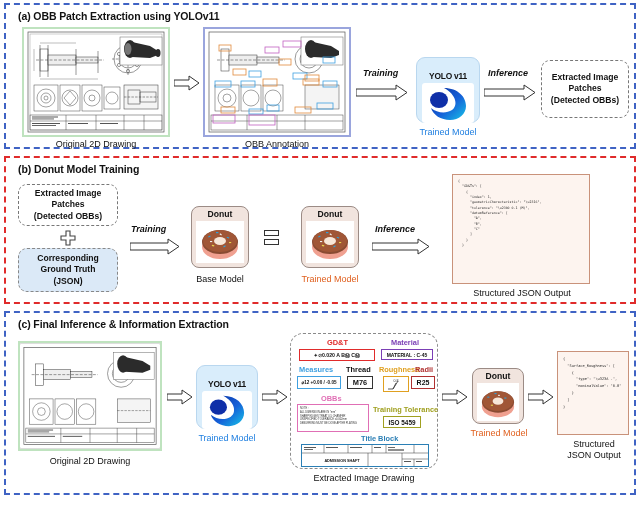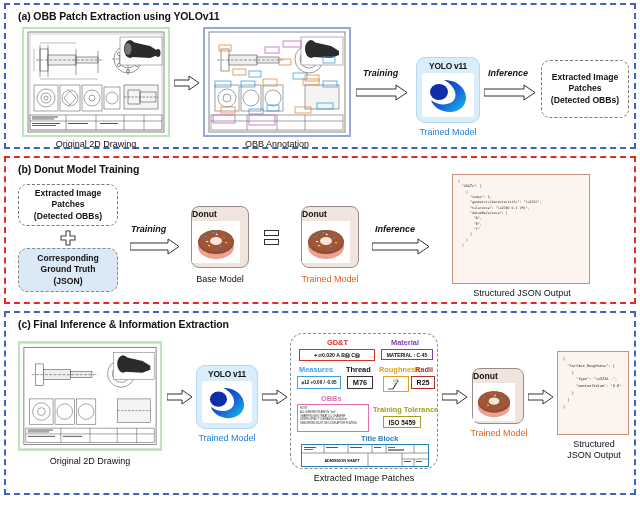--- a/index.html
+++ b/index.html
@@ -45,32 +45,32 @@
     display:flex;flex-direction:column;align-items:center;justify-content:center;
     text-align:center;font-size:8.6px;font-weight:bold;line-height:1.32;color:#111;
     padding:2px;
   }
   .rbox.blue{background:#dbe9f7;border-color:#888;}
 
   
   .yolocard{
     background:#d9edfb;border:1.2px solid #b9d7ef;border-radius:9px;
     display:flex;flex-direction:column;align-items:center;justify-content:flex-start;
-    padding-top:3px;
+    padding-top:13px;
   }
   .yolo-label{font-size:8.4px;font-weight:bold;color:#111;letter-spacing:-0.2px;}
   .yolo-logo{
     margin-top:2px;background:#ffffff;border-radius:3px;
     display:flex;align-items:center;justify-content:center;
   }
 
   
   .donutcard{
     background:#f1e4de;border:1.3px solid #9b8b85;border-radius:8px;
-    display:flex;flex-direction:column;justify-content:flex-start;
+    display:flex;flex-direction:column;align-items:center;justify-content:flex-start;
     padding-top:2px;
   }
   .donut-label{font-size:8.6px;font-weight:bold;color:#111;}
   .donut-img{margin-top:1.5px;background:#fff;display:flex;align-items:center;justify-content:center;}
 
   
   .arrow{position:absolute;}
   .arrow-lbl{
     position:absolute;font-size:9px;font-style:italic;font-weight:bold;color:#111;
     white-space:nowrap;
@@ -556,21 +556,21 @@
             <rect x="86" y="4.4" width="16" height="1.2"></rect>
           </g>
           <text x="40" y="16.5" font-size="3.8" text-anchor="middle" fill="#111" font-weight="bold" font-family="Liberation Sans, sans-serif">ADMISSION SHAFT</text>
           <g fill="#444">
             <rect x="102" y="16" width="7" height="0.9"></rect>
               <rect x="114" y="16" width="6" height="0.9"></rect>
           </g>
         </svg>
       </div>
     </div>
-    <div class="caption" style="left:278px;top:160px;width:160px;">Extracted Image Patches</div>
+    <div class="caption" style="left:278px;top:160px;width:160px;">Extracted Image Drawing</div>
 
     <svg class="arrow" style="left:436px;top:76px;" width="26" height="16" viewBox="0 0 26 16">
       <path d="M0 5 L15 5 L15 1 L25 8 L15 15 L15 11 L0 11 Z" fill="#fff" stroke="#333" stroke-width="1"></path>
     </svg>
 
     <div class="abs donutcard" style="left:466px;top:55px;width:52px;height:56px;">
       <div class="donut-label">Donut</div>
       <div class="donut-img" style="width:42px;height:38px;">
         <svg width="40" height="34" viewBox="0 0 44 38">
           <ellipse cx="22" cy="24" rx="18" ry="12" fill="#f0a090"></ellipse>

